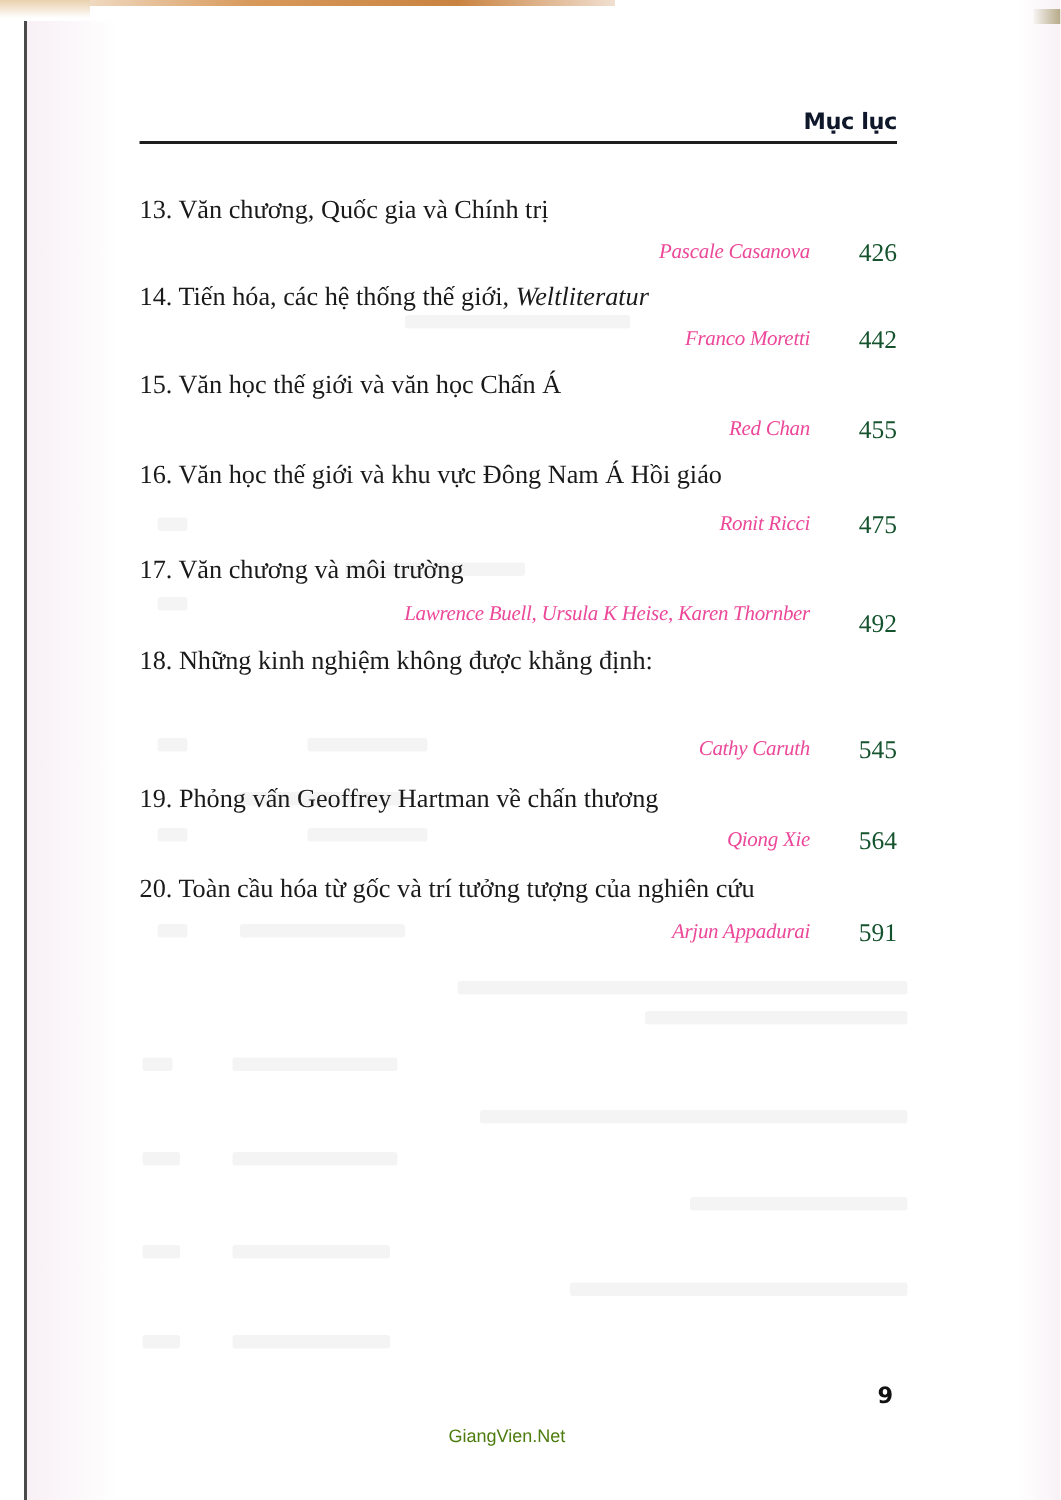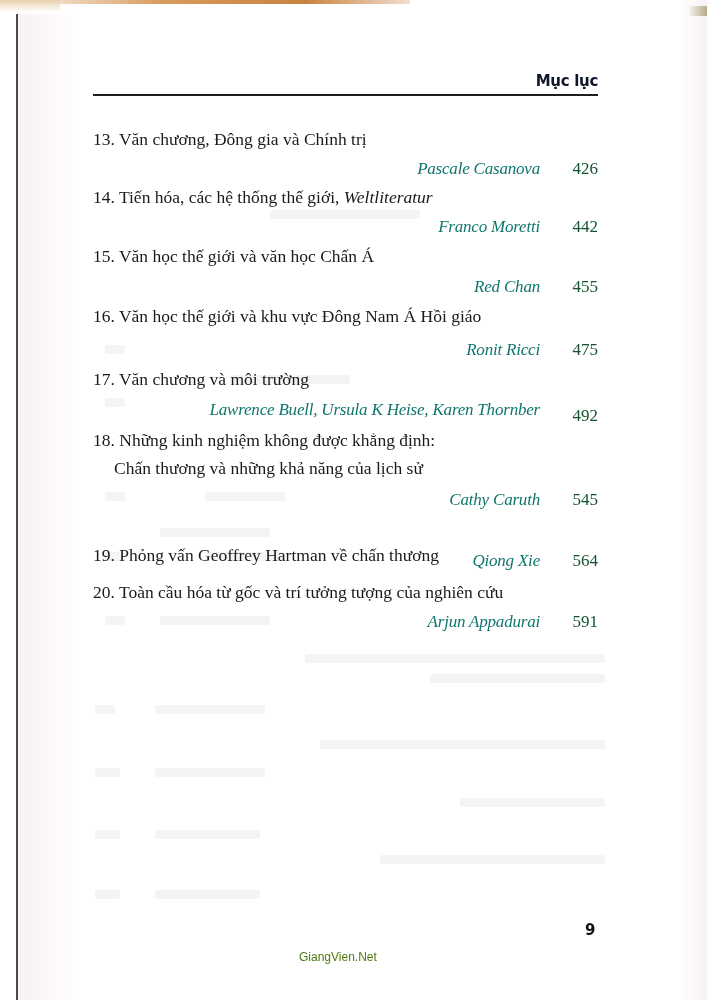--- a/index.html
+++ b/index.html
@@ -110,23 +110,23 @@
       display: block;
       padding-left: 21px;
     }
     .toc-title em {
       font-style: italic;
     }
     .toc-author {
       position: absolute;
       right: 167px;
       font-style: italic;
-      font-size: 17px;
+      font-size: 14px;
       line-height: 22px;
-      color: #0f766e;
+      color: #ec4899;
       white-space: nowrap;
       letter-spacing: -0.2px;
     }
     .toc-page {
       position: absolute;
       right: 109px;
       font-size: 17px;
       line-height: 22px;
       color: #14532d;
       text-align: right;
@@ -189,21 +189,21 @@
 </div>
 
 <div class="running-header">Mục lục</div>
 <div class="header-rule"></div>
 
 <div>
 
   <div>
     <div class="toc-title" style="top:128px;">
       <span>13.</span>
-      <span>Văn chương, Đông gia và Chính trị</span>
+      <span>Văn chương, Quốc gia và Chính trị</span>
     </div>
     <div class="toc-author" style="top:158px;">Pascale Casanova</div>
     <div class="toc-page" style="top:158px;">426</div>
   </div>
 
   <div>
     <div class="toc-title" style="top:186px;">
       <span>14.</span>
       <span>Tiến hóa, các hệ thống thế giới, </span><em>Weltliteratur</em>
     </div>
@@ -235,28 +235,27 @@
       <span>Văn chương và môi trường</span>
     </div>
     <div class="toc-author" style="top:399px;">Lawrence Buell, Ursula K Heise, Karen Thornber</div>
     <div class="toc-page" style="top:405px;margin-left:44px;">492</div>
   </div>
 
   <div>
     <div class="toc-title" style="top:429px;">
       <span>18.</span>
       <span>Những kinh nghiệm không được khẳng định:</span>
-      <span class="subline" style="margin-top:6px;">Chấn thương và những khả năng của lịch sử</span>
     </div>
     <div class="toc-author" style="top:489px;">Cathy Caruth</div>
     <div class="toc-page" style="top:489px;">545</div>
   </div>
 
   <div>
-    <div class="toc-title" style="top:544px;">
+    <div class="toc-title" style="top:521px;">
       <span>19.</span>
       <span>Phỏng vấn Geoffrey Hartman về chấn thương</span>
     </div>
     <div class="toc-author" style="top:550px;">Qiong Xie</div>
     <div class="toc-page" style="top:550px;">564</div>
   </div>
 
   <div>
     <div class="toc-title" style="top:581px;">
       <span>20.</span>

